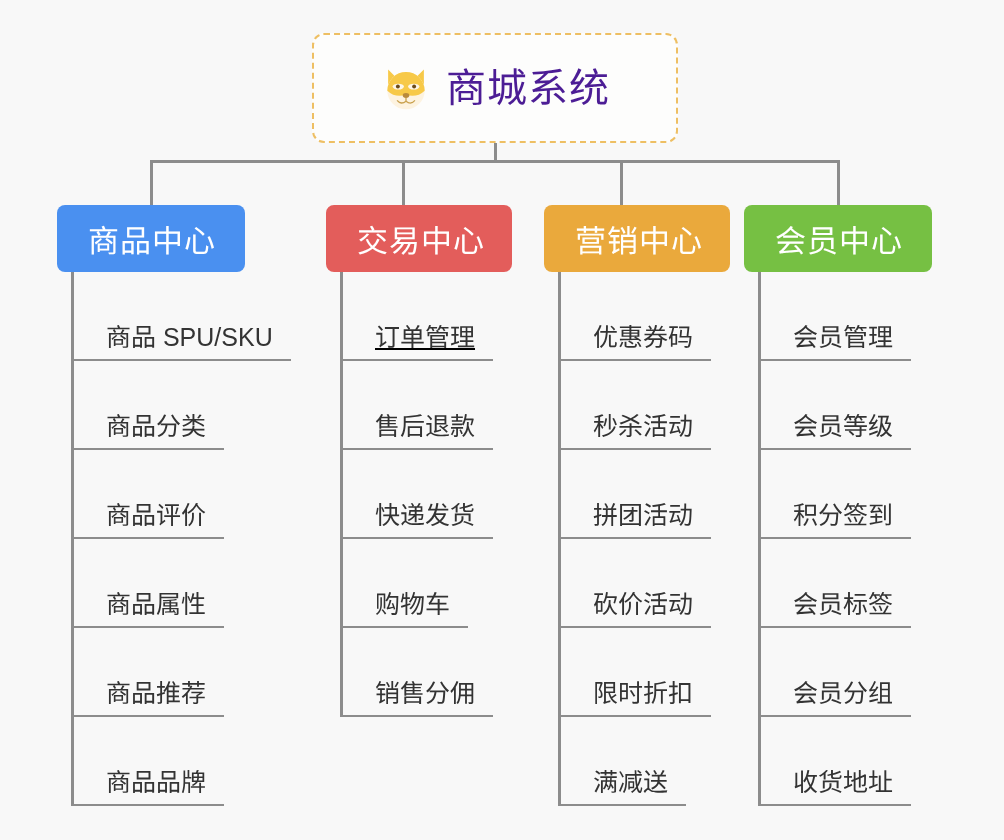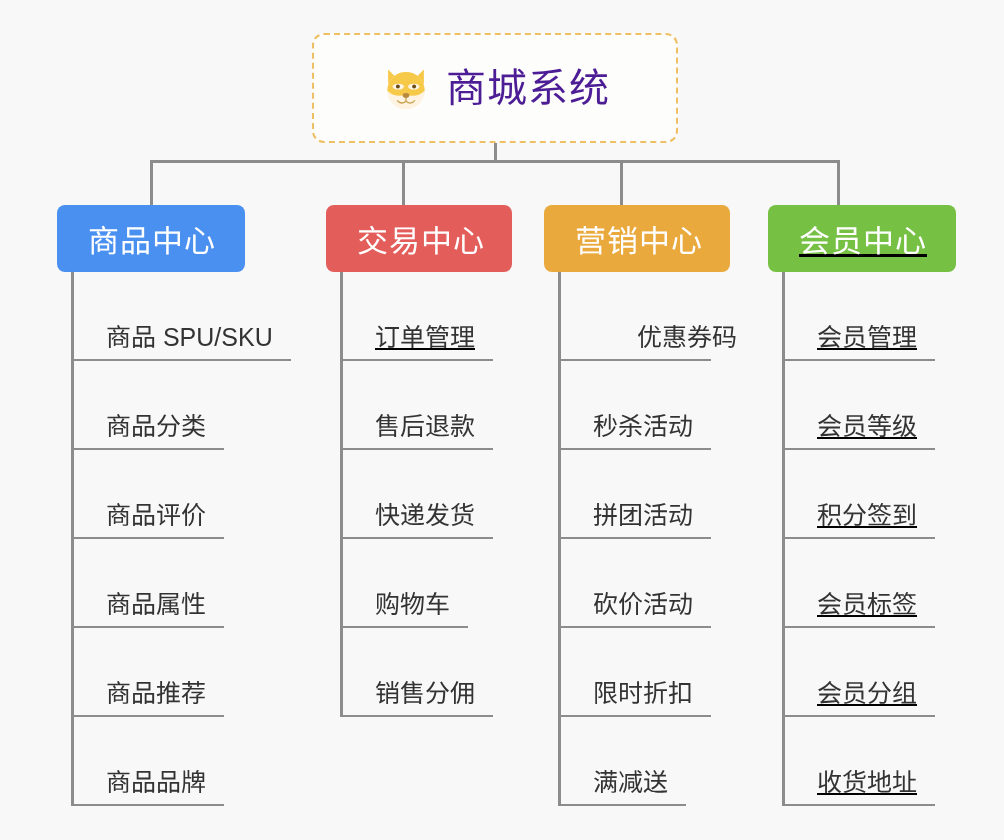--- a/index.html
+++ b/index.html
@@ -63,21 +63,21 @@
   .conn-v-b4 { left: 837px; top: 160px; width: 3px; height: 45px; }
 
   
   .branch {
     position: absolute;
     top: 205px;
   }
   .branch-1 { left: 57px;  width: 250px; }
   .branch-2 { left: 326px; width: 220px; }
   .branch-3 { left: 544px; width: 220px; }
-  .branch-4 { left: 768px; width: 220px; text-decoration: underline; }
+  .branch-4 { left: 744px; width: 220px; }
 
   .branch-head {
     height: 67px;
     border-radius: 8px;
     display: flex;
     align-items: center;
     color: #ffffff;
     font-size: 31px;
     letter-spacing: 1px;
     padding-left: 31px;
@@ -191,21 +191,21 @@
           <span class="leaf-label">销售分佣</span>
         </div>
     </div>
   </div>
 
   <div class="branch branch-3">
     <div class="branch-head">
       <span>营销中心</span>
     </div>
     <div class="branch-items">
-      <div class="leaf" style="width: 150px; padding-left: 44px;">
+      <div class="leaf" style="width: 150px;">
           <span class="leaf-label">优惠券码</span>
         </div>
       <div class="leaf" style="width: 150px;">
           <span class="leaf-label">秒杀活动</span>
         </div>
       <div class="leaf" style="width: 150px;">
           <span class="leaf-label">拼团活动</span>
         </div>
       <div class="leaf" style="width: 150px;">
           <span class="leaf-label">砍价活动</span>

